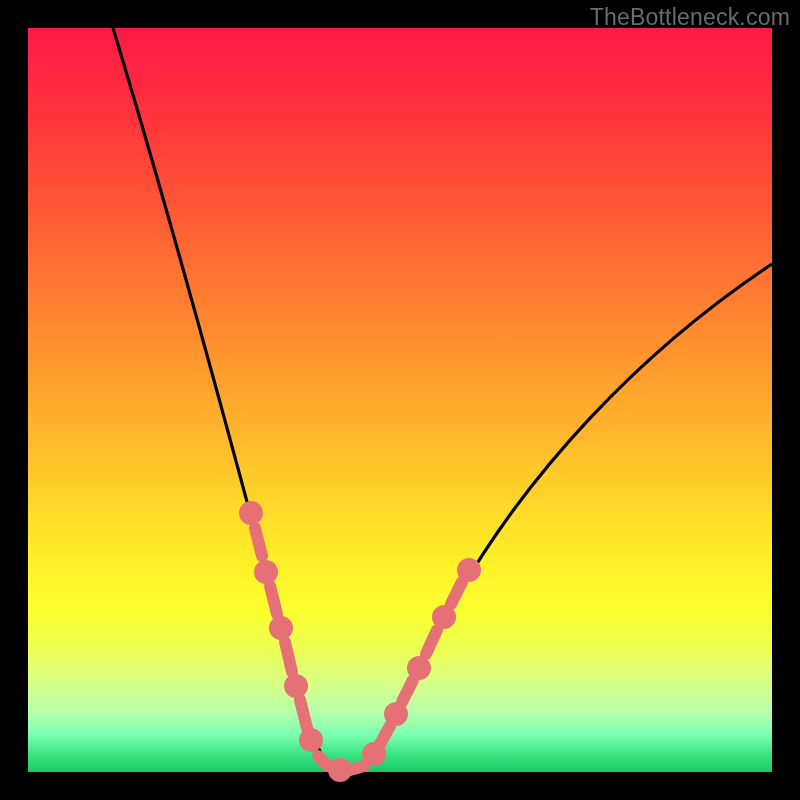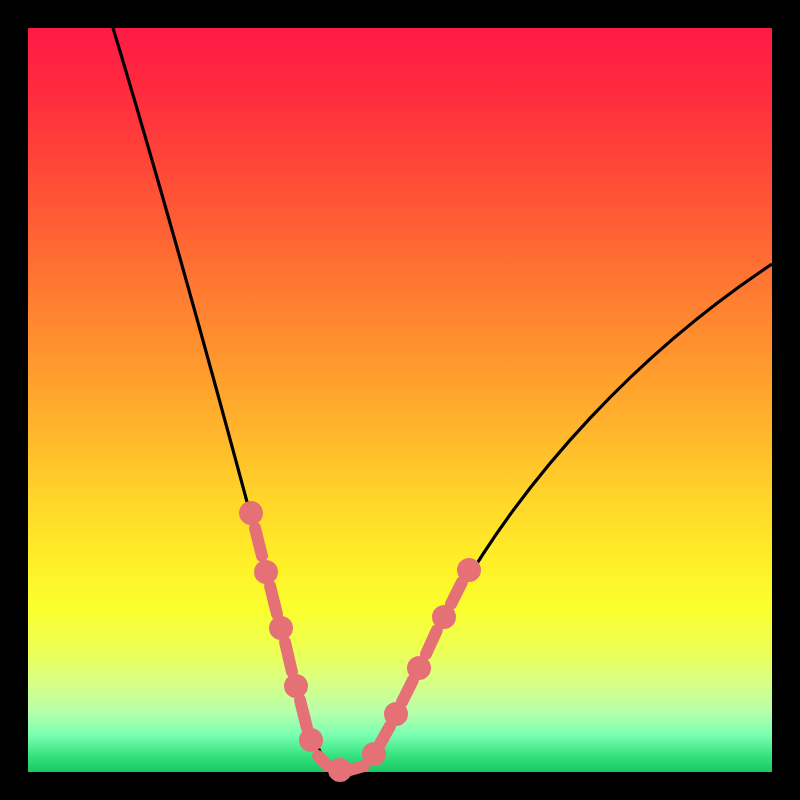--- a/index.html
+++ b/index.html
@@ -99,13 +99,14 @@
         <line x1="374" y1="674" x2="385" y2="652"></line>
         <circle cx="391" cy="640" r="6"></circle>
         <line x1="398" y1="626" x2="409" y2="602"></line>
         <circle cx="416" cy="589" r="6"></circle>
         <line x1="423" y1="576" x2="434" y2="554"></line>
         <circle cx="441" cy="542" r="6"></circle>
       </g>
     </svg>
   </div>
 
+  <div class="watermark">TheBottleneck.com</div>
 </div>
 
 </body></html>

